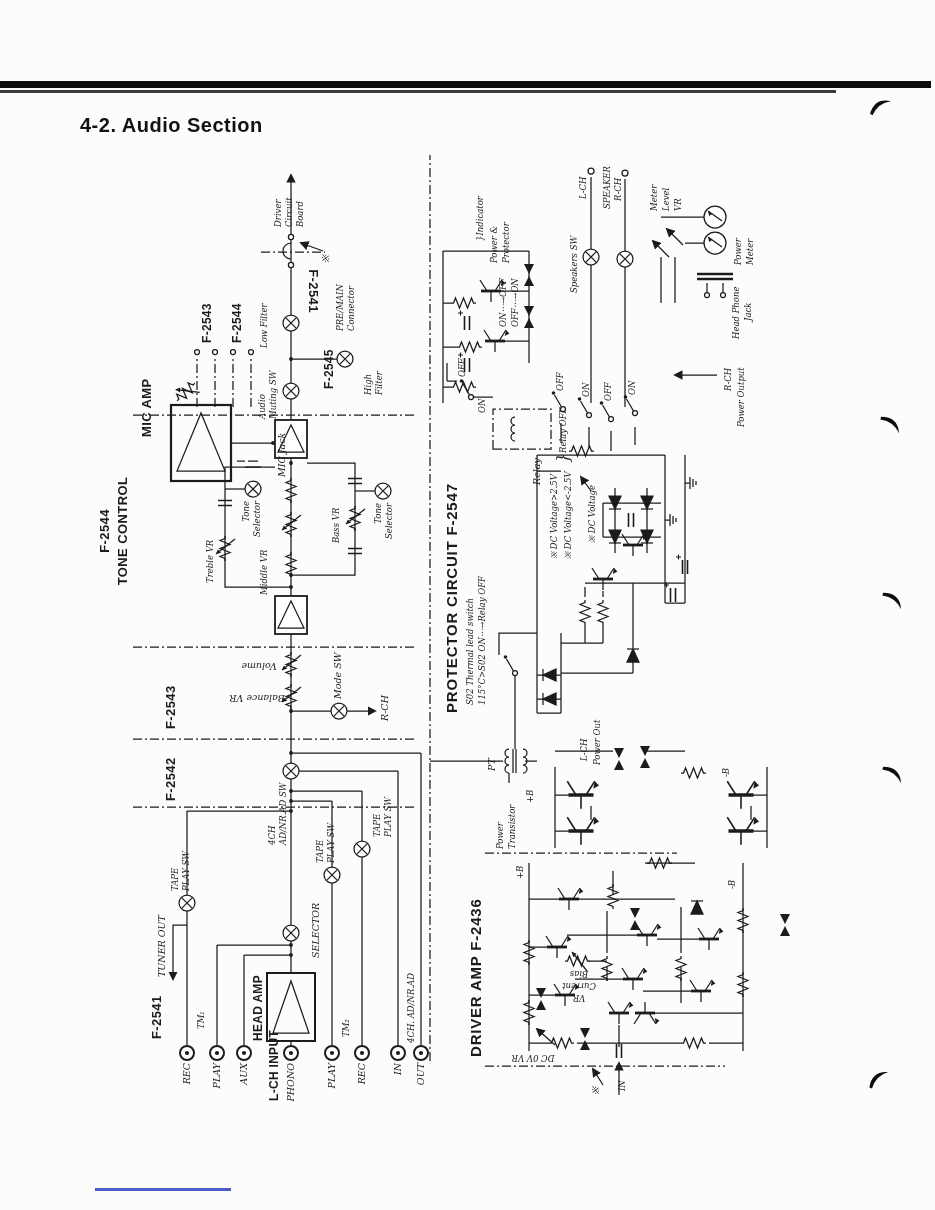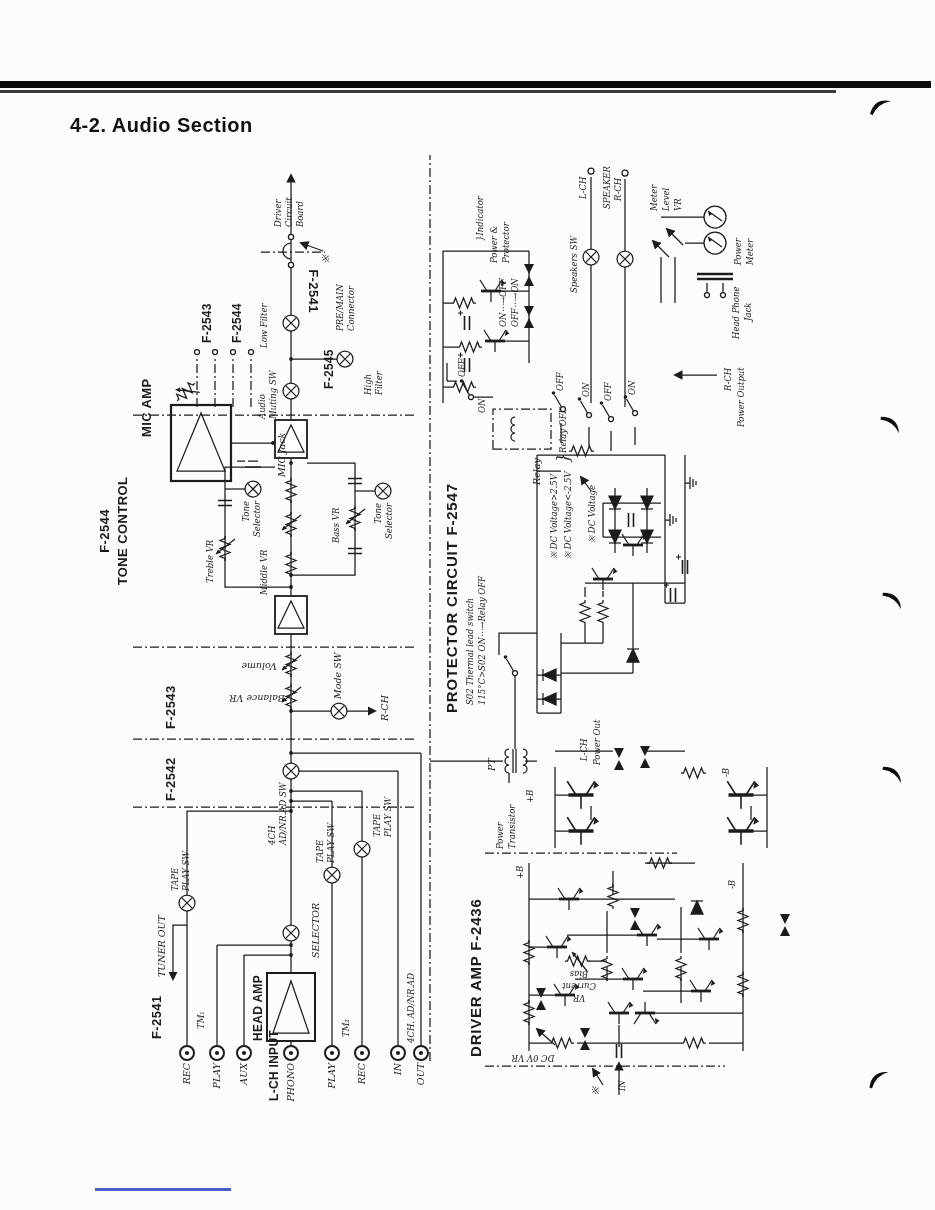--- a/index.html
+++ b/index.html
@@ -1,20 +1,20 @@
 <!DOCTYPE html>
 <html><head>
 <meta charset="utf-8">
 <style>
   html,body{margin:0;padding:0;}
   body{width:935px;height:1210px;background:#e9e9e7;font-family:"Liberation Sans",sans-serif;}
   #page{position:relative;width:935px;height:1210px;background:#fcfcfa;overflow:hidden;}
   .topbar{position:absolute;left:0;top:81px;width:931px;height:7px;background:#0c0c0c;}
   .topbar2{position:absolute;left:0;top:90px;width:836px;height:3px;background:#1a1a1a;opacity:.85;}
-  .title{position:absolute;left:70px;top:114px;font:bold 20px "Liberation Sans",sans-serif;color:#111;letter-spacing:.5px;}
+  .title{position:absolute;left:80px;top:114px;font:bold 20px "Liberation Sans",sans-serif;color:#111;letter-spacing:.5px;}
   .bluline{position:absolute;left:95px;top:1188px;width:136px;height:3px;background:#4a5fc9;}
   #schem{position:absolute;left:85px;top:148px;}
   #marks{position:absolute;left:0;top:0;pointer-events:none;}
   svg text{stroke:none;fill:#1b1b1b;}
   svg .it{font:italic 9.5px "DejaVu Serif",serif;}
   svg .it8{font:italic 8.5px "DejaVu Serif",serif;}
   svg .bd{font:bold 13px "Liberation Sans",sans-serif;letter-spacing:.4px;}
   svg .bd12{font:bold 12px "Liberation Sans",sans-serif;letter-spacing:.3px;}
   svg .bd15{font:bold 15px "Liberation Sans",sans-serif;letter-spacing:.8px;}
   svg .mid{text-anchor:middle;} svg .end{text-anchor:end;}

